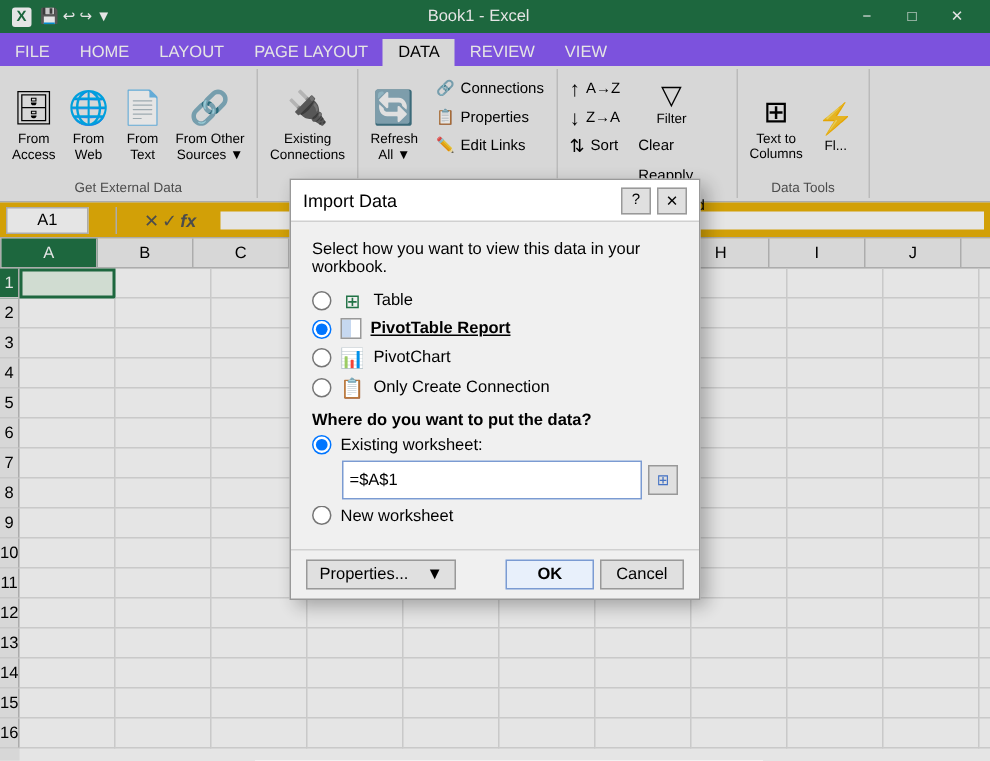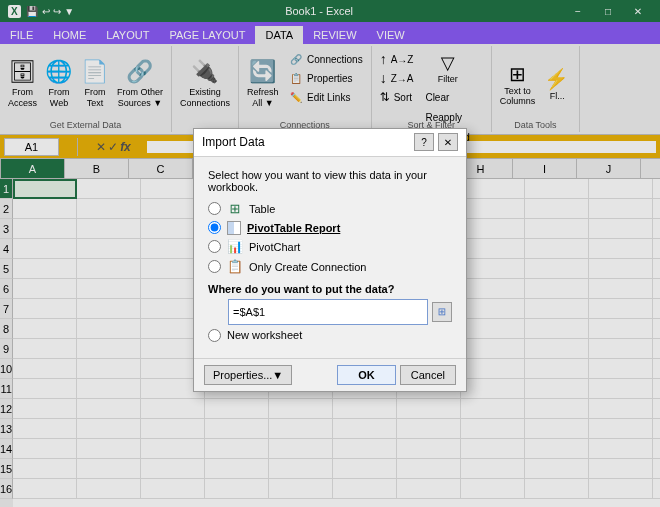--- a/index.html
+++ b/index.html
@@ -80,21 +80,21 @@
     .section-label { font-size: 11px; font-weight: bold; margin: 8px 0 4px; }
 
     .location-row { display: flex; align-items: center; gap: 4px; margin: 4px 0 4px 20px; }
     .location-input { flex: 1; border: 1px solid #7b9bd2; background: #fff; height: 20px; padding: 12px 4px; font-size: 11px; outline: none; }
     .location-btn { width: 20px; height: 20px; border: 1px solid #999; background: #e0e0e0; display: flex; align-items: center; justify-content: center; cursor: pointer; font-size: 10px; }
 
     .checkbox-row { display: flex; align-items: center; gap: 6px; margin: 8px 0; font-size: 11px; }
     .checkbox-row input { margin: 0; }
 
     .dialog-footer { display: flex; align-items: center; padding: 6px 10px; border-top: 1px solid #d0d0d0; gap: 4px; }
-    .btn-properties { padding: 3px 8px; border: 1px solid #999; background: #e0e0e0; font-size: 11px; cursor: pointer; display: flex; align-items: center; gap: 0; }
+    .btn-properties { padding: 3px 8px; border: 1px solid #999; background: #e0e0e0; font-size: 11px; cursor: pointer; display: flex; align-items: center; gap: 12px; }
     .btn-ok { padding: 3px 20px; border: 1px solid #7b9bd2; background: #e8f0fb; font-size: 11px; cursor: pointer; color: #000; font-weight: bold; }
     .btn-cancel { padding: 3px 10px; border: 1px solid #999; background: #e0e0e0; font-size: 11px; cursor: pointer; }
   </style>
 </head>
 <body>
 
 <div class="title-bar">
   <div class="title-bar-left">
     <span style="background:#fff;color:#217346;font-weight:bold;font-size:10px;padding:1px 3px;border-radius:2px;">X</span>
     <span style="font-size:10px;">💾 ↩ ↪ ▼</span>
@@ -517,20 +517,24 @@
         <label for="opt-chart">PivotChart</label>
       </div>
       <div class="radio-option">
         <input type="radio" name="view" id="opt-conn" style="">
         <span class="icon-img" style="font-size:13px;">📋</span>
         <label for="opt-conn">Only Create Connection</label>
       </div>
 
       <div class="section-label">Where do you want to put the data?</div>
 
+      <div class="radio-option">
+        <input type="radio" name="location" id="loc-existing" checked="" style="">
+        <label for="loc-existing">Existing worksheet:</label>
+      </div>
 
       <div class="location-row">
         <input type="text" class="location-input" value="=$A$1" style="">
         <button class="location-btn">
           <span style="font-size:10px;color:#4472c4;">⊞</span>
         </button>
       </div>
 
       <div class="radio-option">
         <input type="radio" name="location" id="loc-new" style="">

